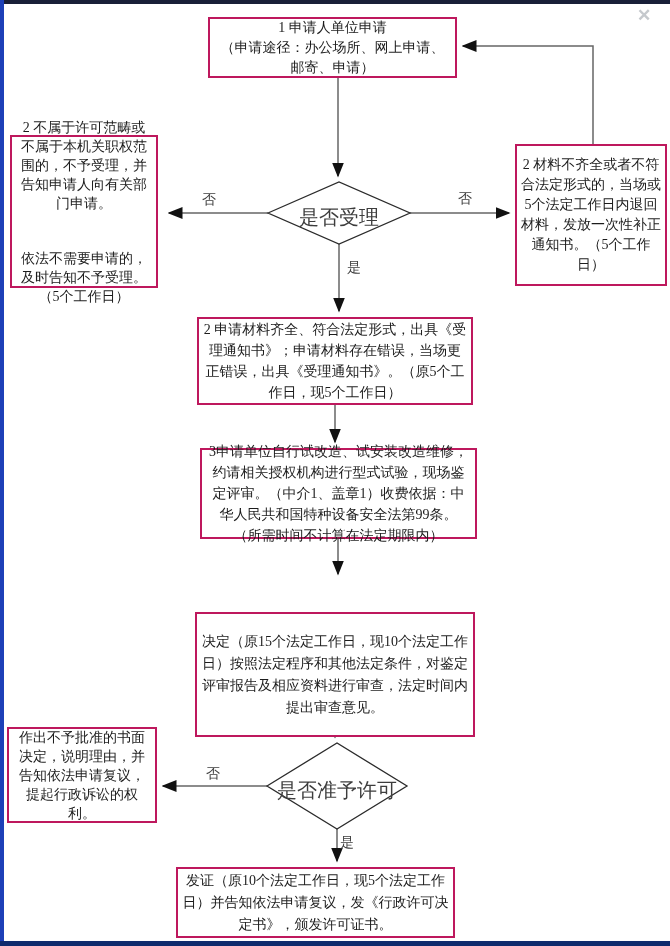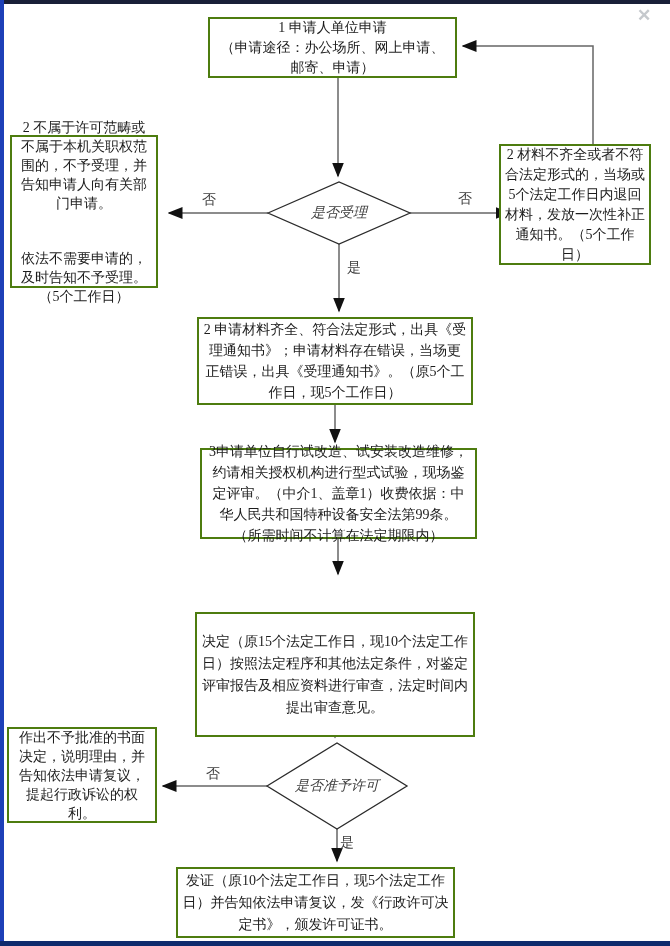--- a/index.html
+++ b/index.html
@@ -14,36 +14,36 @@
   .close-btn  {
     position:absolute; left:634px; top:6px; width:20px; height:20px;
     color:#c5c9cd; font-size:17px; font-weight:bold; line-height:20px; text-align:center;
     cursor:default; user-select:none;
   }
   
   .overlay { position:absolute; left:0; top:0; }
   
   .box {
     position:absolute; box-sizing:border-box; background:#fff;
-    border:2px solid #4d7c0f; color:#1c1c1c; font-size:14px;
+    border:2px solid #be185d; color:#1c1c1c; font-size:14px;
     display:flex; flex-direction:column; justify-content:center; align-items:center;
     text-align:center; padding:10px 4px; line-height:21px;
   }
   .box p { margin:0; width:100%; }
   .b-start   { left:208px; top:17px;  width:249px; height:61px;  line-height:20px; }
   .b-reject  { left:10px;  top:135px; width:148px; height:153px; line-height:19px;gap:36px; }
-  .b-incomp  { left:499px; top:144px; width:152px; height:121px; line-height:20px; }
+  .b-incomp  { left:515px; top:144px; width:152px; height:142px; line-height:20px; }
   .b-accept  { left:197px; top:317px; width:276px; height:88px;  line-height:21px; }
   .b-review  { left:200px; top:448px; width:277px; height:91px;  line-height:21px; }
   .b-decide  { left:195px; top:580px; width:280px; height:125px; line-height:22px;margin-top:32px; }
   .b-deny    { left:7px;   top:727px; width:150px; height:96px;  line-height:19px; }
   .b-issue   { left:176px; top:867px; width:279px; height:71px;  line-height:22px; }
   
   .d-label {
-    position:absolute; color:#3d3d3d; font-size:14px; text-align:center; width:140px;font-style:italic;
+    position:absolute; color:#3d3d3d; font-size:20px; text-align:center; width:140px;
   }
   .dl-accept { left:269px; top:204px; }
   .dl-grant  { left:267px; top:777px; }
   .edge-label { position:absolute; color:#3c3c3c; font-size:14px; }
   .el-no-left  { left:202px; top:191px; }
   .el-no-right { left:458px; top:190px; }
   .el-yes-acc  { left:347px; top:259px; }
   .el-no-grant { left:206px; top:765px; }
   .el-yes-grant{ left:340px; top:834px; }
 </style>

